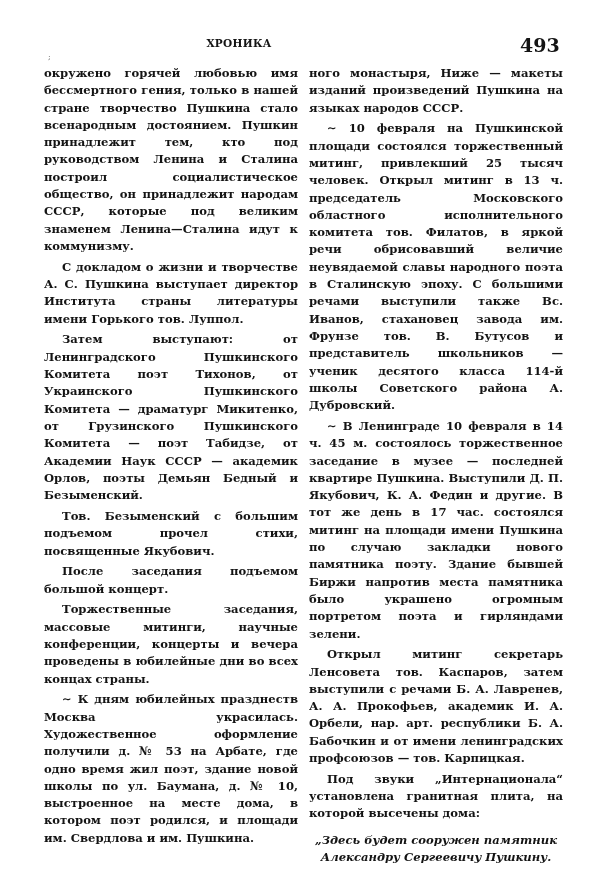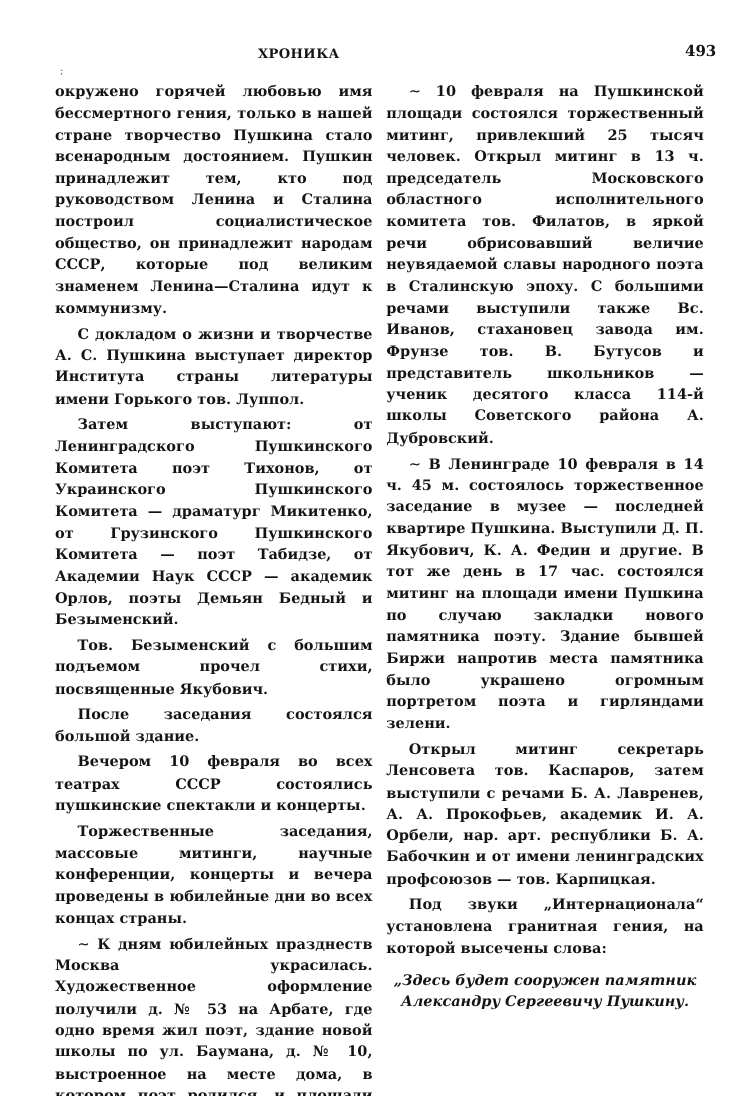--- a/index.html
+++ b/index.html
@@ -1,20 +1,20 @@
 <!DOCTYPE html>
 <html><head>
 <meta charset="utf-8">
 <style>
   html, body { margin: 0; padding: 0; background: #ffffff; }
   body { width: 600px; height: 877px; position: relative; overflow: hidden;
          font-family: "DejaVu Serif", "Liberation Serif", serif; color: #141414; }
   .header-title { position: absolute; top: 37px; left: 0; width: 478px; text-align: center;
          font-size: 10.5px; letter-spacing: 0.3px; font-weight: bold; }
-  .page-number { position: absolute; top: 34px; left: 520px; font-size: 12px; font-weight: bold; margin-left: 28px; }
+  .page-number { position: absolute; top: 34px; left: 520px; font-size: 19px; font-weight: bold; }
   .margin-mark { position: absolute; top: 52px; left: 48px; font-size: 8px; color: #555; }
   .col { position: absolute; top: 65px; width: 254px; font-size: 11.6px; line-height: 17.3px;
          text-align: justify; font-weight: bold; }
   .col.left { left: 44px; }
   .col.right { left: 309px; }
   .p { margin: 0 0 3.5px 0; text-indent: 18px; }
   .p.noindent { text-indent: 0; }
   .inscription { text-align: center; text-indent: 0; margin: 9px 0 12px 0; }
   .inscription div { line-height: 17px; font-style: italic; }
 </style>
@@ -25,31 +25,31 @@
   <div class="header-title">ХРОНИКА</div>
   <div class="page-number">493</div>
   <div class="margin-mark">;</div>
 </div>
 
 <div class="col left">
   <p class="p noindent">окружено горячей любовью имя бессмертного гения, только в нашей стране творчество Пушкина стало всенародным достоянием. Пушкин принадлежит тем, кто под руководством Ленина и Сталина построил социалистическое общество, он принадлежит народам СССР, которые под великим знаменем Ленина—Сталина идут к коммунизму.</p>
   <p class="p">С докладом о жизни и творчестве А. С. Пушкина выступает директор Института страны литературы имени Горького тов. Луппол.</p>
   <p class="p">Затем выступают: от Ленинградского Пушкинского Комитета поэт Тихонов, от Украинского Пушкинского Комитета — драматург Микитенко, от Грузинского Пушкинского Комитета — поэт Табидзе, от Академии Наук СССР — академик Орлов, поэты Демьян Бедный и Безыменский.</p>
   <p class="p">Тов. Безыменский с большим подъемом прочел стихи, посвященные Якубович.</p>
-  <p class="p">После заседания состоялся большой здание.</p>
-  <p class="p">Вечером 10 февраля во всех театрах СССР состоялись пушкинские спектакли и концерты.</p>
+  <p class="p">После заседания подъемом большой концерт.</p>
   <p class="p">Торжественные заседания, массовые митинги, научные конференции, концерты и вечера проведены в юбилейные дни во всех концах страны.</p>
   <p class="p">∼ К дням юбилейных празднеств Москва украсилась. Художественное оформление получили д. № 53 на Арбате, где одно время жил поэт, здание новой школы по ул. Баумана, д. № 10, выстроенное на месте дома, в котором поэт родился, и площади им. Свердлова и им. Пушкина.</p>
 
 </div>
 
 <div class="col right">
+  <p class="p noindent">ного монастыря, Ниже — макеты изданий произведений Пушкина на языках народов СССР.</p>
   <p class="p">∼ 10 февраля на Пушкинской площади состоялся торжественный митинг, привлекший 25 тысяч человек. Открыл митинг в 13 ч. председатель Московского областного исполнительного комитета тов. Филатов, в яркой речи обрисовавший величие неувядаемой славы народного поэта в Сталинскую эпоху. С большими речами выступили также Вс. Иванов, стахановец завода им. Фрунзе тов. В. Бутусов и представитель школьников — ученик десятого класса 114-й школы Советского района А. Дубровский.</p>
   <p class="p">∼ В Ленинграде 10 февраля в 14 ч. 45 м. состоялось торжественное заседание в музее — последней квартире Пушкина. Выступили Д. П. Якубович, К. А. Федин и другие. В тот же день в 17 час. состоялся митинг на площади имени Пушкина по случаю закладки нового памятника поэту. Здание бывшей Биржи напротив места памятника было украшено огромным портретом поэта и гирляндами зелени.</p>
   <p class="p">Открыл митинг секретарь Ленсовета тов. Каспаров, затем выступили с речами Б. А. Лавренев, А. А. Прокофьев, академик И. А. Орбели, нар. арт. республики Б. А. Бабочкин и от имени ленинградских профсоюзов — тов. Карпицкая.</p>
-  <p class="p">Под звуки „Интернационала“ установлена гранитная гения, на которой высечены слова:</p>
+  <p class="p">Под звуки „Интернационала“ установлена гранитная плита, на которой высечены дома:</p>
   <div class="inscription">
     <div>„Здесь будет сооружен памятник</div>
     <div>Александру Сергеевичу Пушкину.</div>
 
   </div>
 
 </div>
 
 </body></html>

